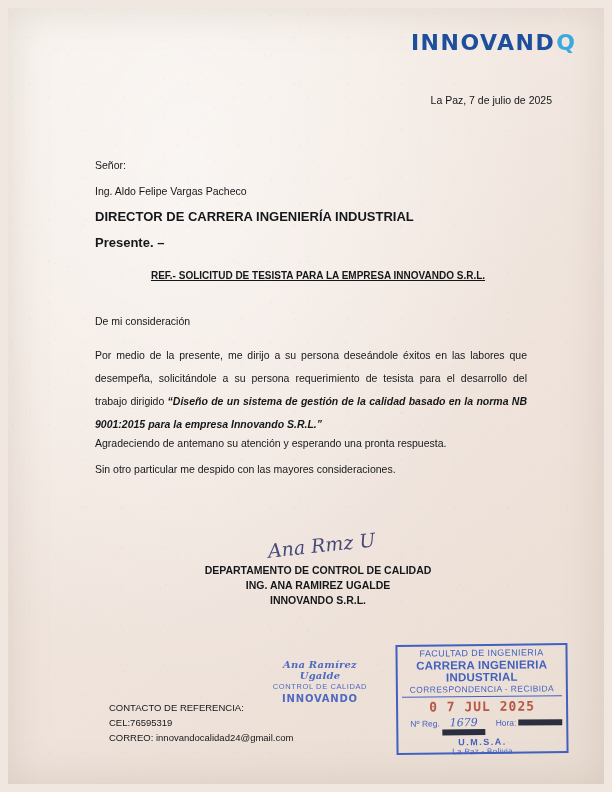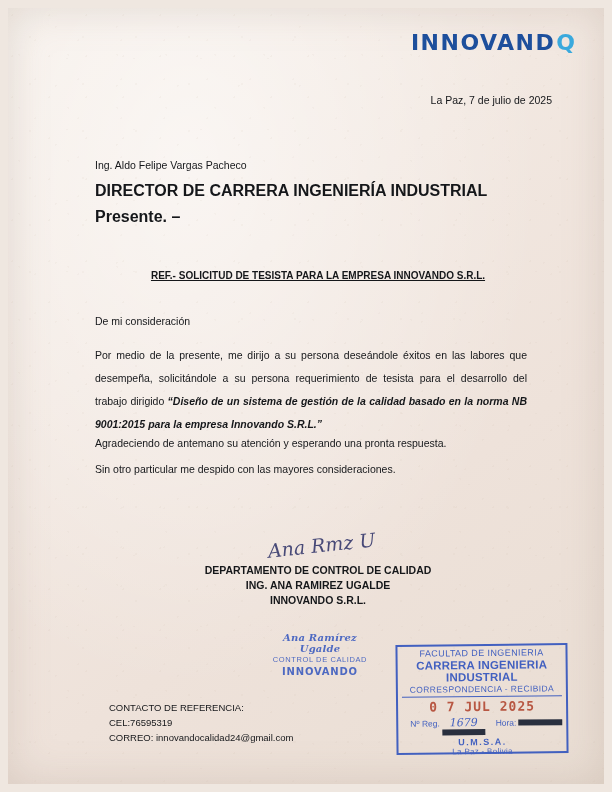--- a/index.html
+++ b/index.html
@@ -88,21 +88,21 @@
   
   .addressee {
     position: absolute;
     left: 95px;
     top: 152px;
     font-size: 10.5px;
     line-height: 26px;
   }
   .addressee .bold {
     font-weight: bold;
-    font-size: 16px;
+    font-size: 13px;
   }
 
   
   .reference {
     position: absolute;
     left: 108px;
     top: 270px;
     width: 420px;
     text-align: center;
     font-size: 10px;
@@ -169,20 +169,21 @@
     color: #2b4fbd;
     opacity: 0.82;
     line-height: 11px;
   }
   .seal-blue .s1 {
     font-family: "DejaVu Serif", serif;
     font-style: italic;
     font-weight: bold;
     font-size: 10px;
     letter-spacing: 0.2px;
+    margin-top: 27px;
   }
   .seal-blue .s2 {
     font-size: 7.5px;
     letter-spacing: 0.6px;
   }
   .seal-blue .s3 {
     font-family: "DejaVu Sans", sans-serif;
     font-weight: bold;
     font-size: 10px;
     letter-spacing: 0.8px;
@@ -283,20 +284,21 @@
   <div class="content">
 
     <div class="logo">
       <span class="logo-text">INNOVAND</span>
       <span class="logo-q">Q</span>
     </div>
 
     <div class="date-line">La Paz,  7 de julio de 2025</div>
 
     <div class="addressee">
+      <div>Señor:</div>
       <div>Ing. Aldo Felipe Vargas Pacheco</div>
       <div class="bold">DIRECTOR DE CARRERA INGENIERÍA INDUSTRIAL</div>
       <div class="bold">Presente. –</div>
     </div>
 
     <div class="reference">REF.- SOLICITUD DE TESISTA PARA LA EMPRESA INNOVANDO S.R.L.</div>
 
     <div class="salutation">De mi consideración</div>
 
     <div class="body-par par1">

